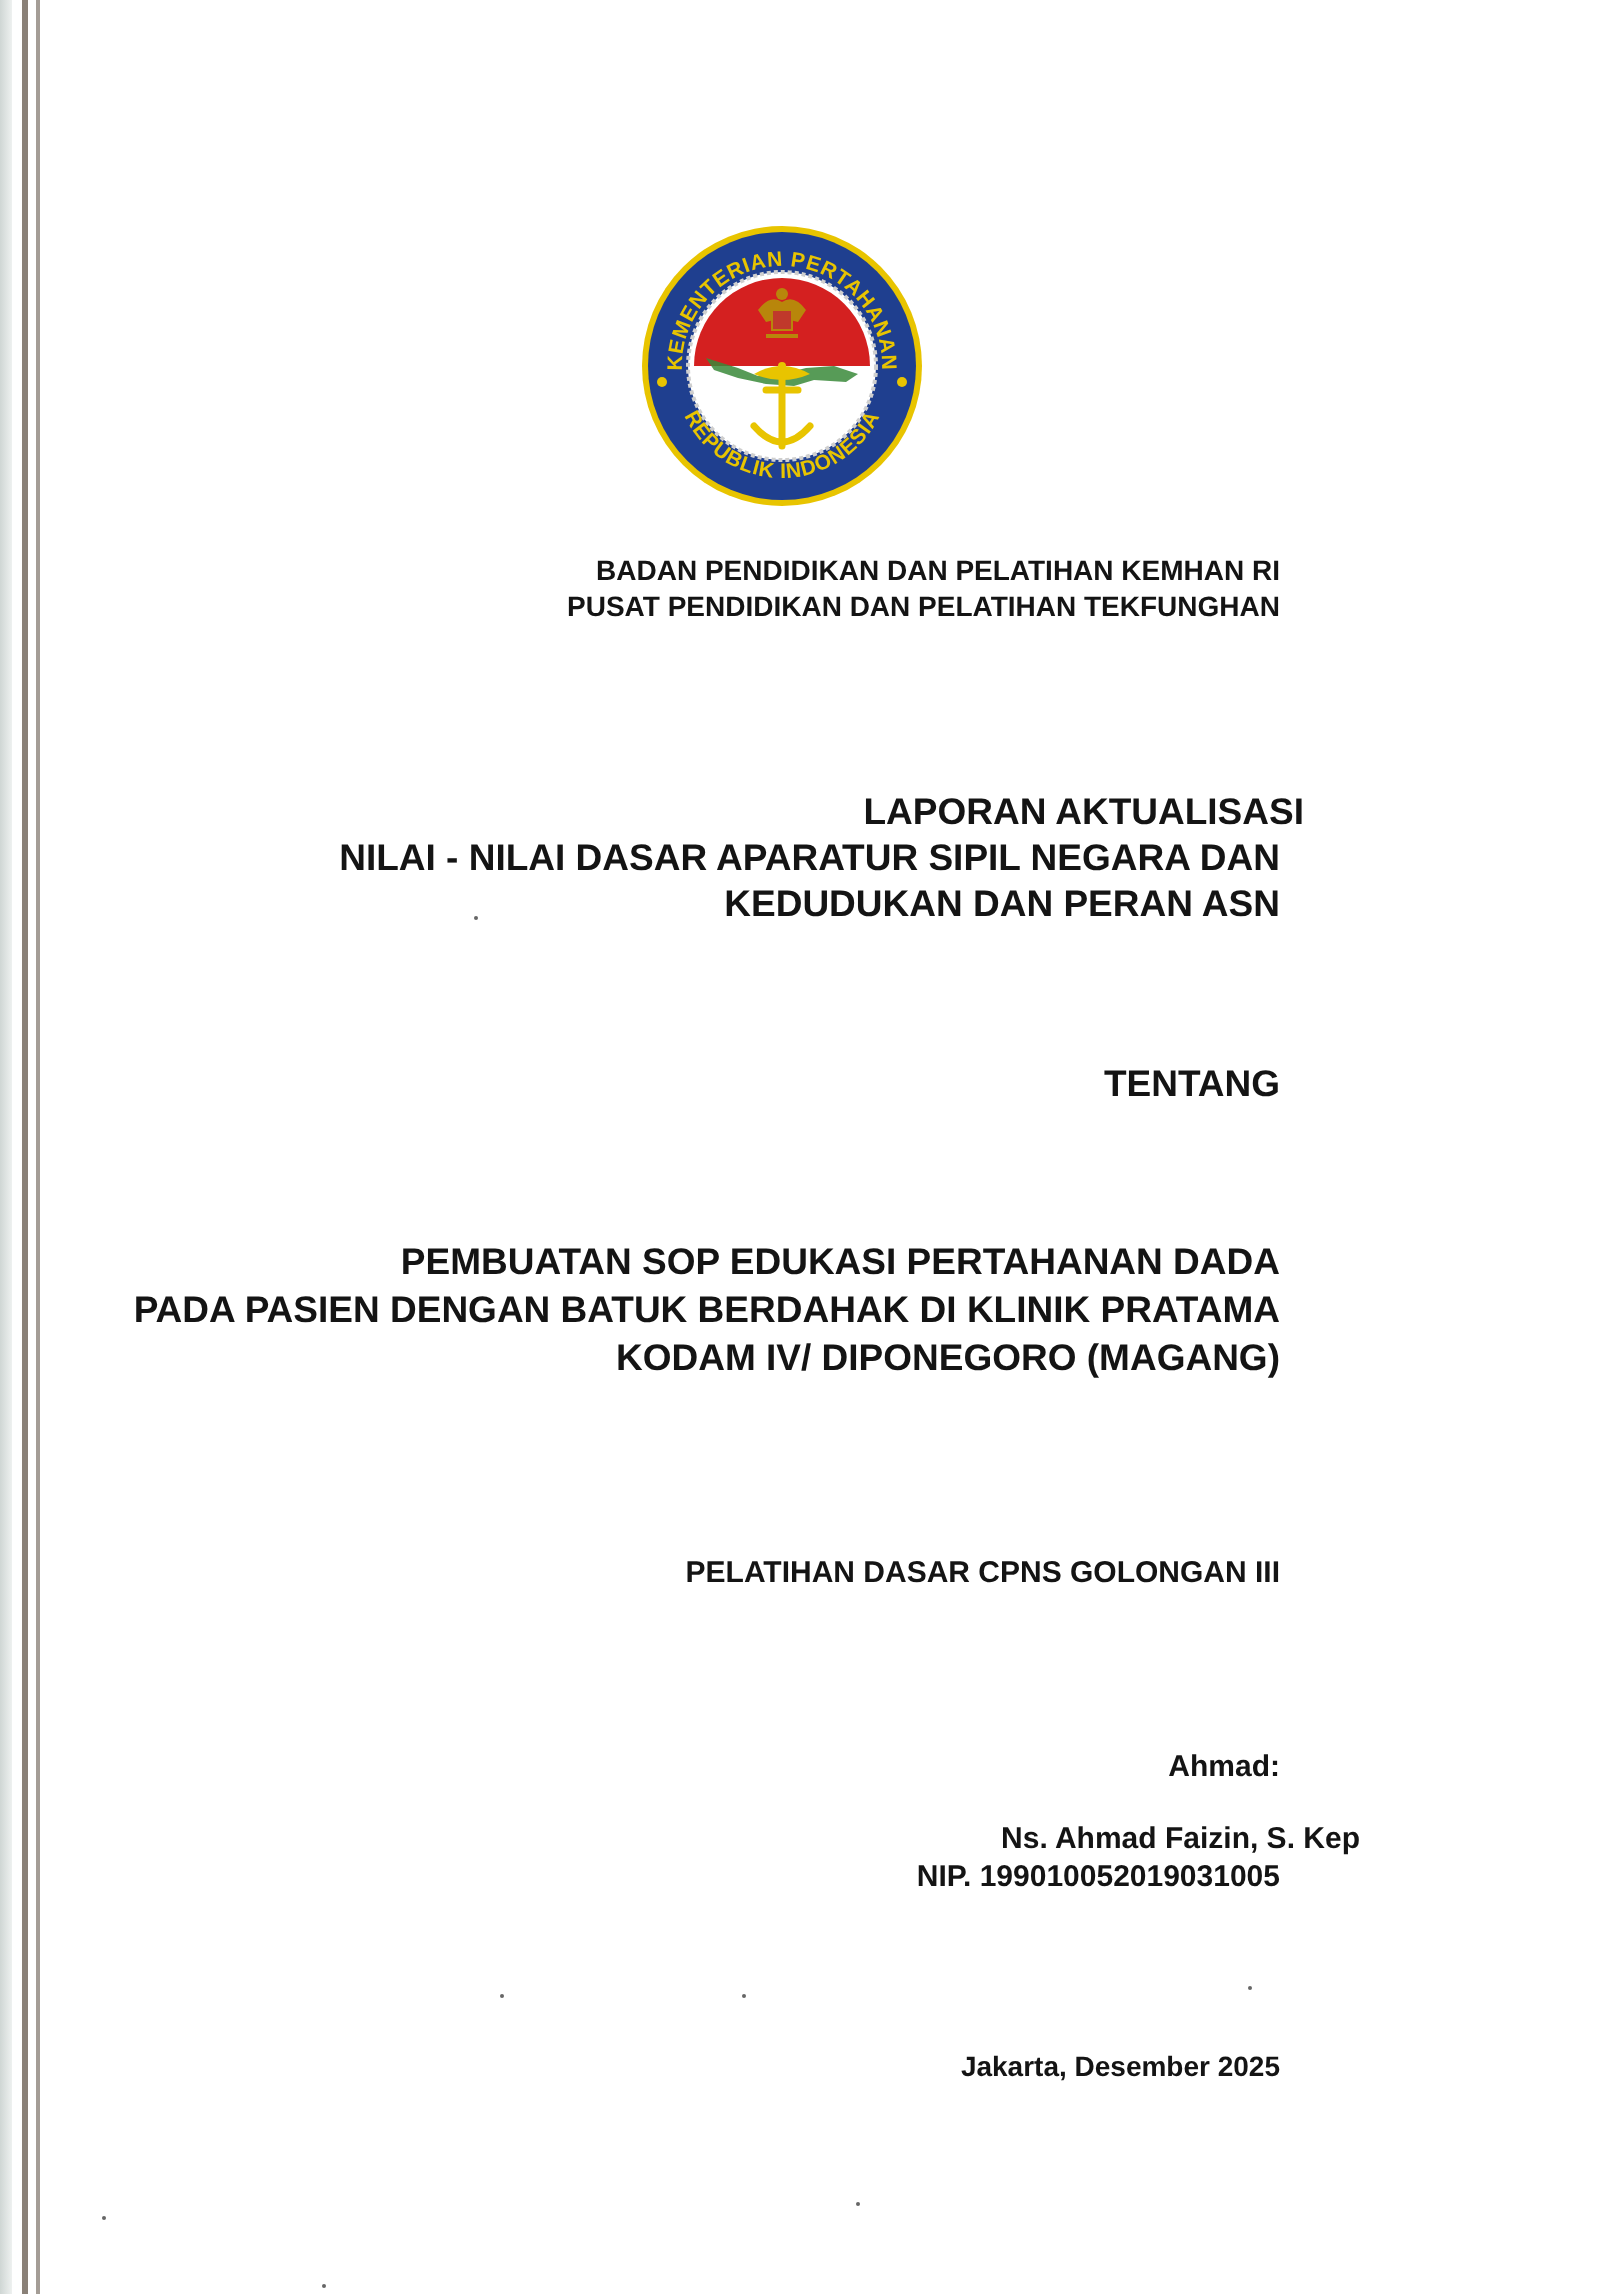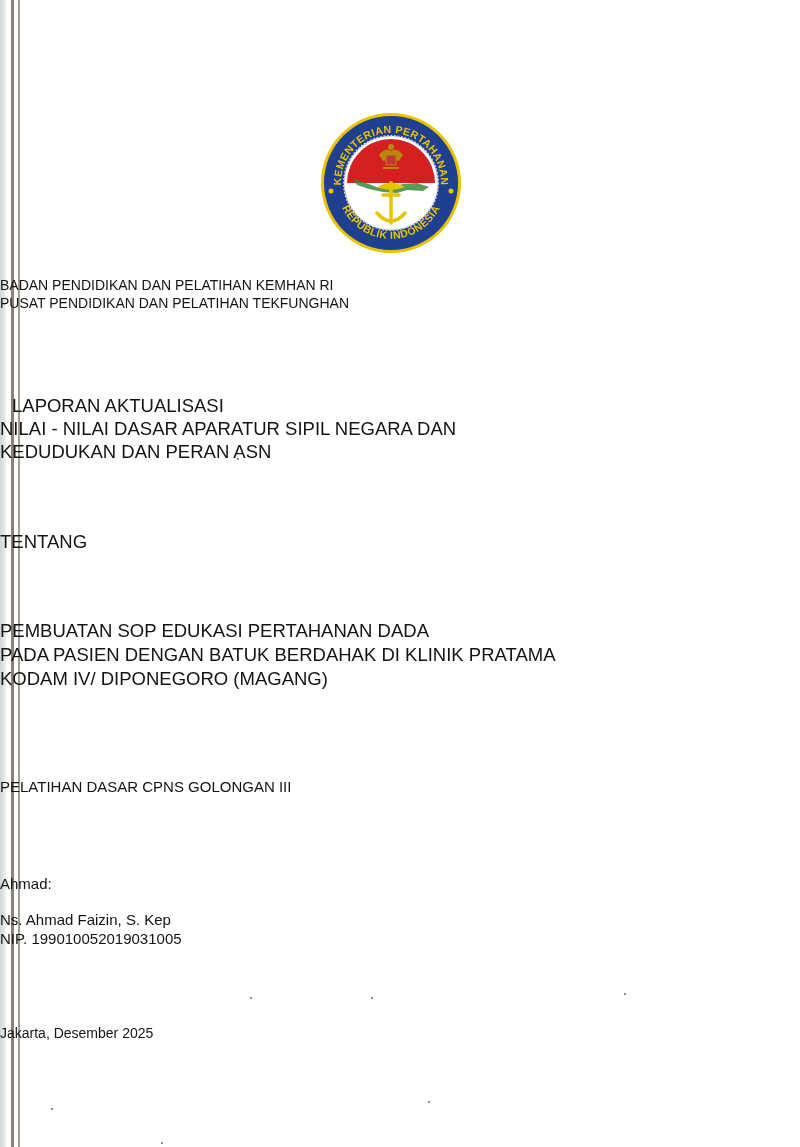--- a/index.html
+++ b/index.html
@@ -4,21 +4,21 @@
 <style>
   html, body { margin: 0; padding: 0; }
   body {
     width: 800px; height: 1147px; background: #ffffff; position: relative; overflow: hidden;
     font-family: "Liberation Sans", "DejaVu Sans", sans-serif; color: #141414;
   }
   .edge-shadow { position: absolute; left: 0; top: 0; width: 6px; height: 1147px;
     background: linear-gradient(to right, #cfd6d4, #eef1f0); }
   .rule1 { position: absolute; left: 11px; top: 0; width: 3px; height: 1147px; background: #8a8178; }
   .rule2 { position: absolute; left: 18px; top: 0; width: 2px; height: 1147px; background: #a49d96; }
-  .line { position: absolute; left: 0; width: 640px; text-align: left; font-weight: normal; white-space: nowrap; }
+  .line { position: absolute; left: 0; width: 640px; text-align: right; font-weight: bold; white-space: nowrap; }
   .f14 { font-size: 14px; }
   .f18 { font-size: 18.5px; }
   .f15 { font-size: 15px; }
   .logo { position: absolute; left: 319px; top: 111px; width: 144px; height: 144px; }
   .speck { position: absolute; width: 2px; height: 2px; background: #666; border-radius: 50%; }
 </style>
 </head>
 <body>
 
 <div class="edge-shadow"></div>
@@ -75,21 +75,21 @@
 
 <div class="line f18" style="top:531px;">TENTANG</div>
 
 <div class="line f18" style="top:620px;">PEMBUATAN SOP EDUKASI PERTAHANAN DADA</div>
 <div class="line f18" style="top:644px;">PADA PASIEN DENGAN BATUK BERDAHAK DI KLINIK PRATAMA</div>
 <div class="line f18" style="top:668px;">KODAM IV/ DIPONEGORO (MAGANG)</div>
 
 <div class="line f15" style="top:778px;">PELATIHAN DASAR CPNS GOLONGAN III</div>
 
 <div class="line f15" style="top:875px;">Ahmad:</div>
-<div class="line f15" style="top:911px;">Ns. Ahmad Faizin, S. Kep</div>
+<div class="line f15" style="top:911px;padding-left:40px;">Ns. Ahmad Faizin, S. Kep</div>
 <div class="line f15" style="top:930px;">NIP. 199010052019031005</div>
 
 <div class="line f14" style="top:1025px;">Jakarta, Desember 2025</div>
 
 <div class="speck" style="left:51px;top:1108px;"></div>
 <div class="speck" style="left:161px;top:1142px;"></div>
 <div class="speck" style="left:250px;top:997px;"></div>
 <div class="speck" style="left:371px;top:997px;"></div>
 <div class="speck" style="left:624px;top:993px;"></div>
 <div class="speck" style="left:428px;top:1101px;"></div>

